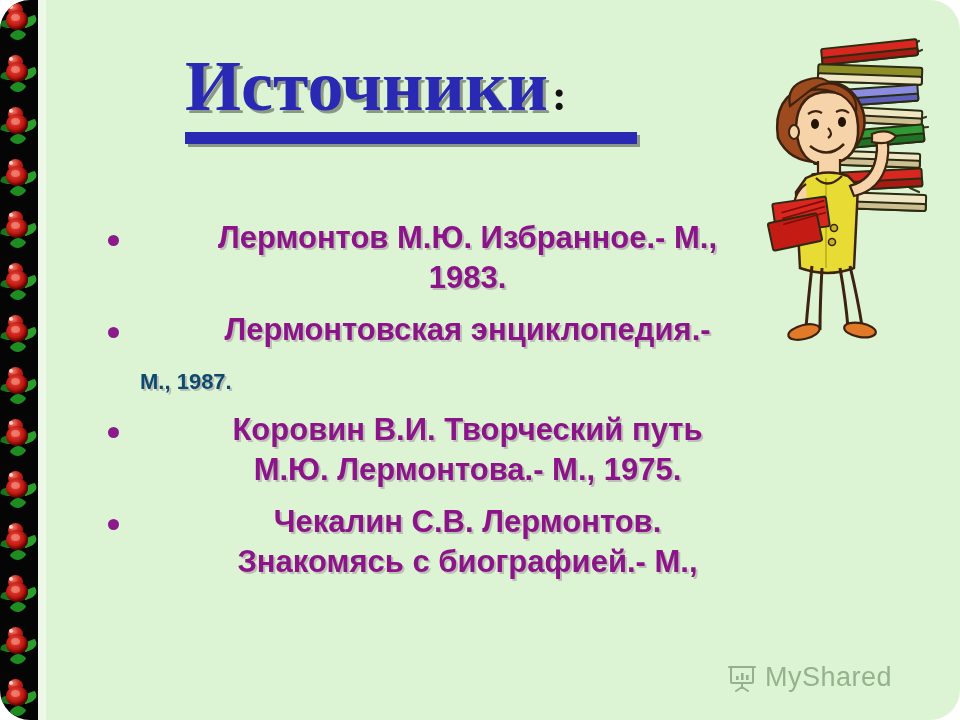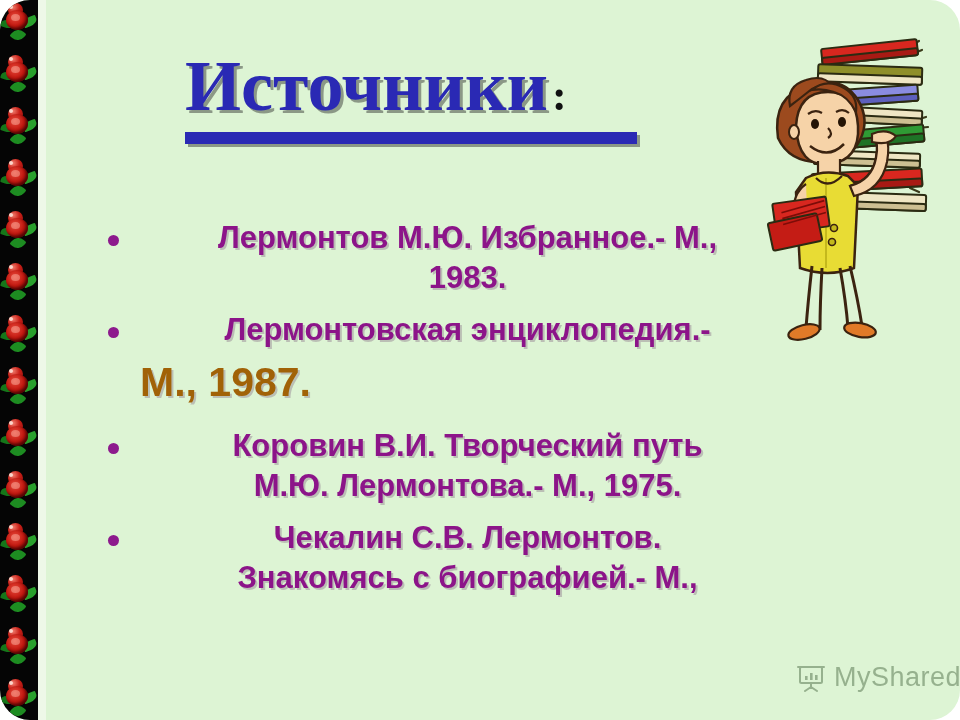--- a/index.html
+++ b/index.html
@@ -166,41 +166,41 @@
     font-size: 31px;
     line-height: 40px;
     color: #8c1489;
     text-shadow: 2px 2px 0 rgba(110,70,110,.30);
     text-align: center;
   }
   .cont-line {
     padding-left: 40px;
     font-family: "Liberation Sans", sans-serif;
     font-weight: bold;
-    font-size: 41px;
+    font-size: 22px;
     line-height: 40px;
-    color: #a16207;
+    color: #0c4a6e;
     text-shadow: 2px 2px 0 rgba(110,70,110,.30);
-    margin-bottom: 24px;
+    margin-bottom: 8px;
   }
 
   
   #clipart {
     position: absolute;
     left: 760px;
     top: 28px;
     width: 200px;
     height: 320px;
   }
   #clipart svg { display: block; }
 
   
   #watermark {
     position: absolute;
-    left: 796px;
+    left: 727px;
     top: 662px;
     display: flex;
     align-items: center;
     gap: 8px;
     opacity: .55;
   }
   #watermark-text {
     font-family: "Liberation Sans", sans-serif;
     font-size: 27px;
     color: #5c7a55;

